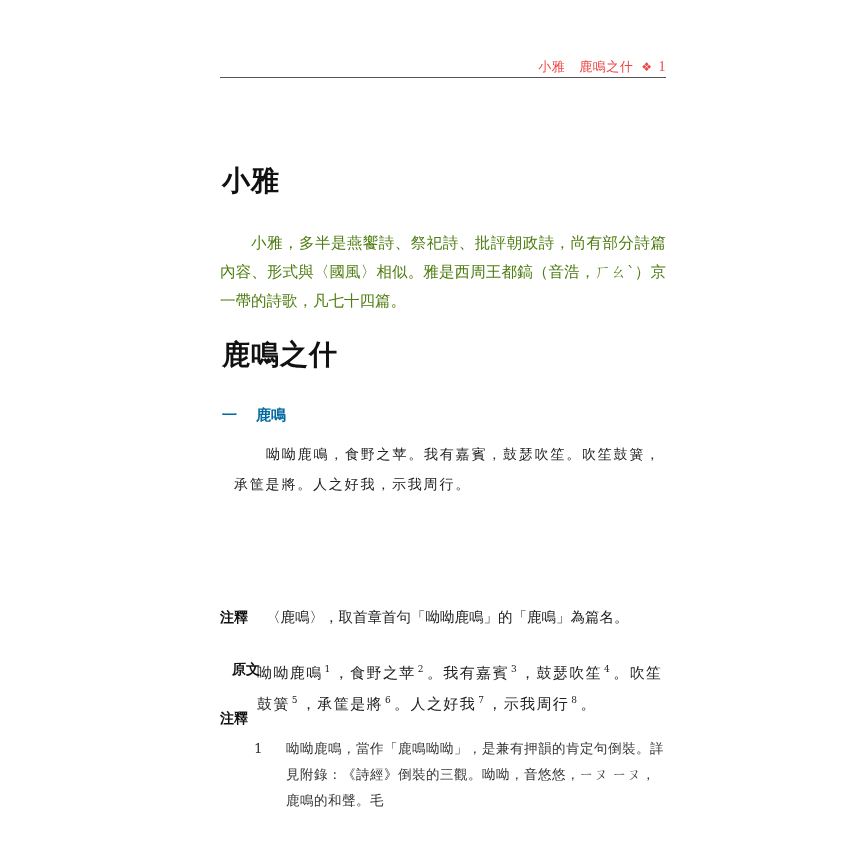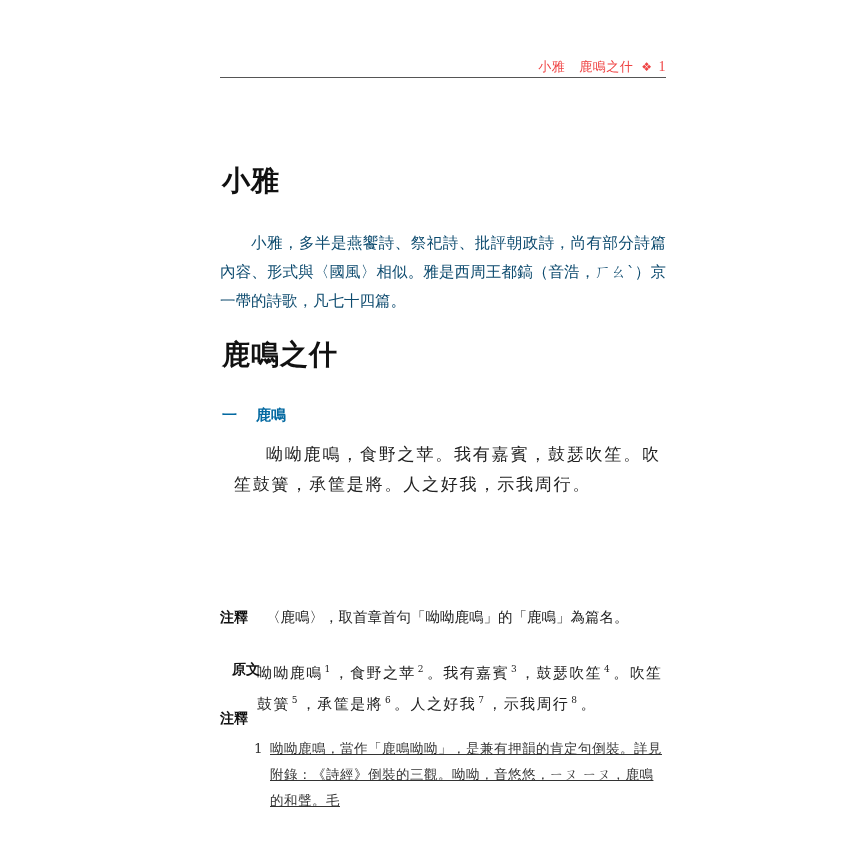--- a/index.html
+++ b/index.html
@@ -58,21 +58,21 @@
   .h1.xiaoya { top: 162px; }
   .h1.luming { top: 336px; }
 
   .intro {
     position: absolute;
     top: 229px;
     left: 0;
     width: 446px;
     font-size: 15.5px;
     line-height: 29px;
-    color: #0c4a6e;
+    color: #4d7c0f;
     text-align: justify;
   }
   .intro p { margin: 0; text-indent: 31px; }
 
   .h2 {
     position: absolute;
     top: 406px;
     left: 2px;
     font-family: "DejaVu Sans", "Liberation Sans", sans-serif;
     font-size: 15px;
@@ -80,21 +80,21 @@
     color: #0369a1;
     white-space: nowrap;
   }
   .h2 .num { display: inline-block; width: 34px; }
 
   .poem {
     position: absolute;
     top: 440px;
     left: 14px;
     width: 432px;
-    font-size: 17px;
+    font-size: 14px;
     line-height: 29.5px;
     color: #222;
     letter-spacing: 1.8px;
   }
   .poem p { margin: 0; text-indent: 32px; }
 
   .note-row {
     position: absolute;
     left: 0;
     width: 446px;
@@ -159,23 +159,22 @@
     line-height: 26px;
     color: #333;
   }
   .footnote .fn-num {
     position: absolute;
     left: 0;
     top: 0;
     width: 14px;
   }
   .footnote .fn-body {
-    margin-left: 16px;
+    margin-left: 32px;
     letter-spacing: 0.5px;
-    text-decoration: underline;
   }
 </style>
 </head>
 <body>
 
 <div class="page">
 
   <div class="running-header">
     <span>小雅</span><span class="sep"></span><span>鹿鳴之什</span><span class="orn">❖</span><span class="pgno">1</span>
   </div>

